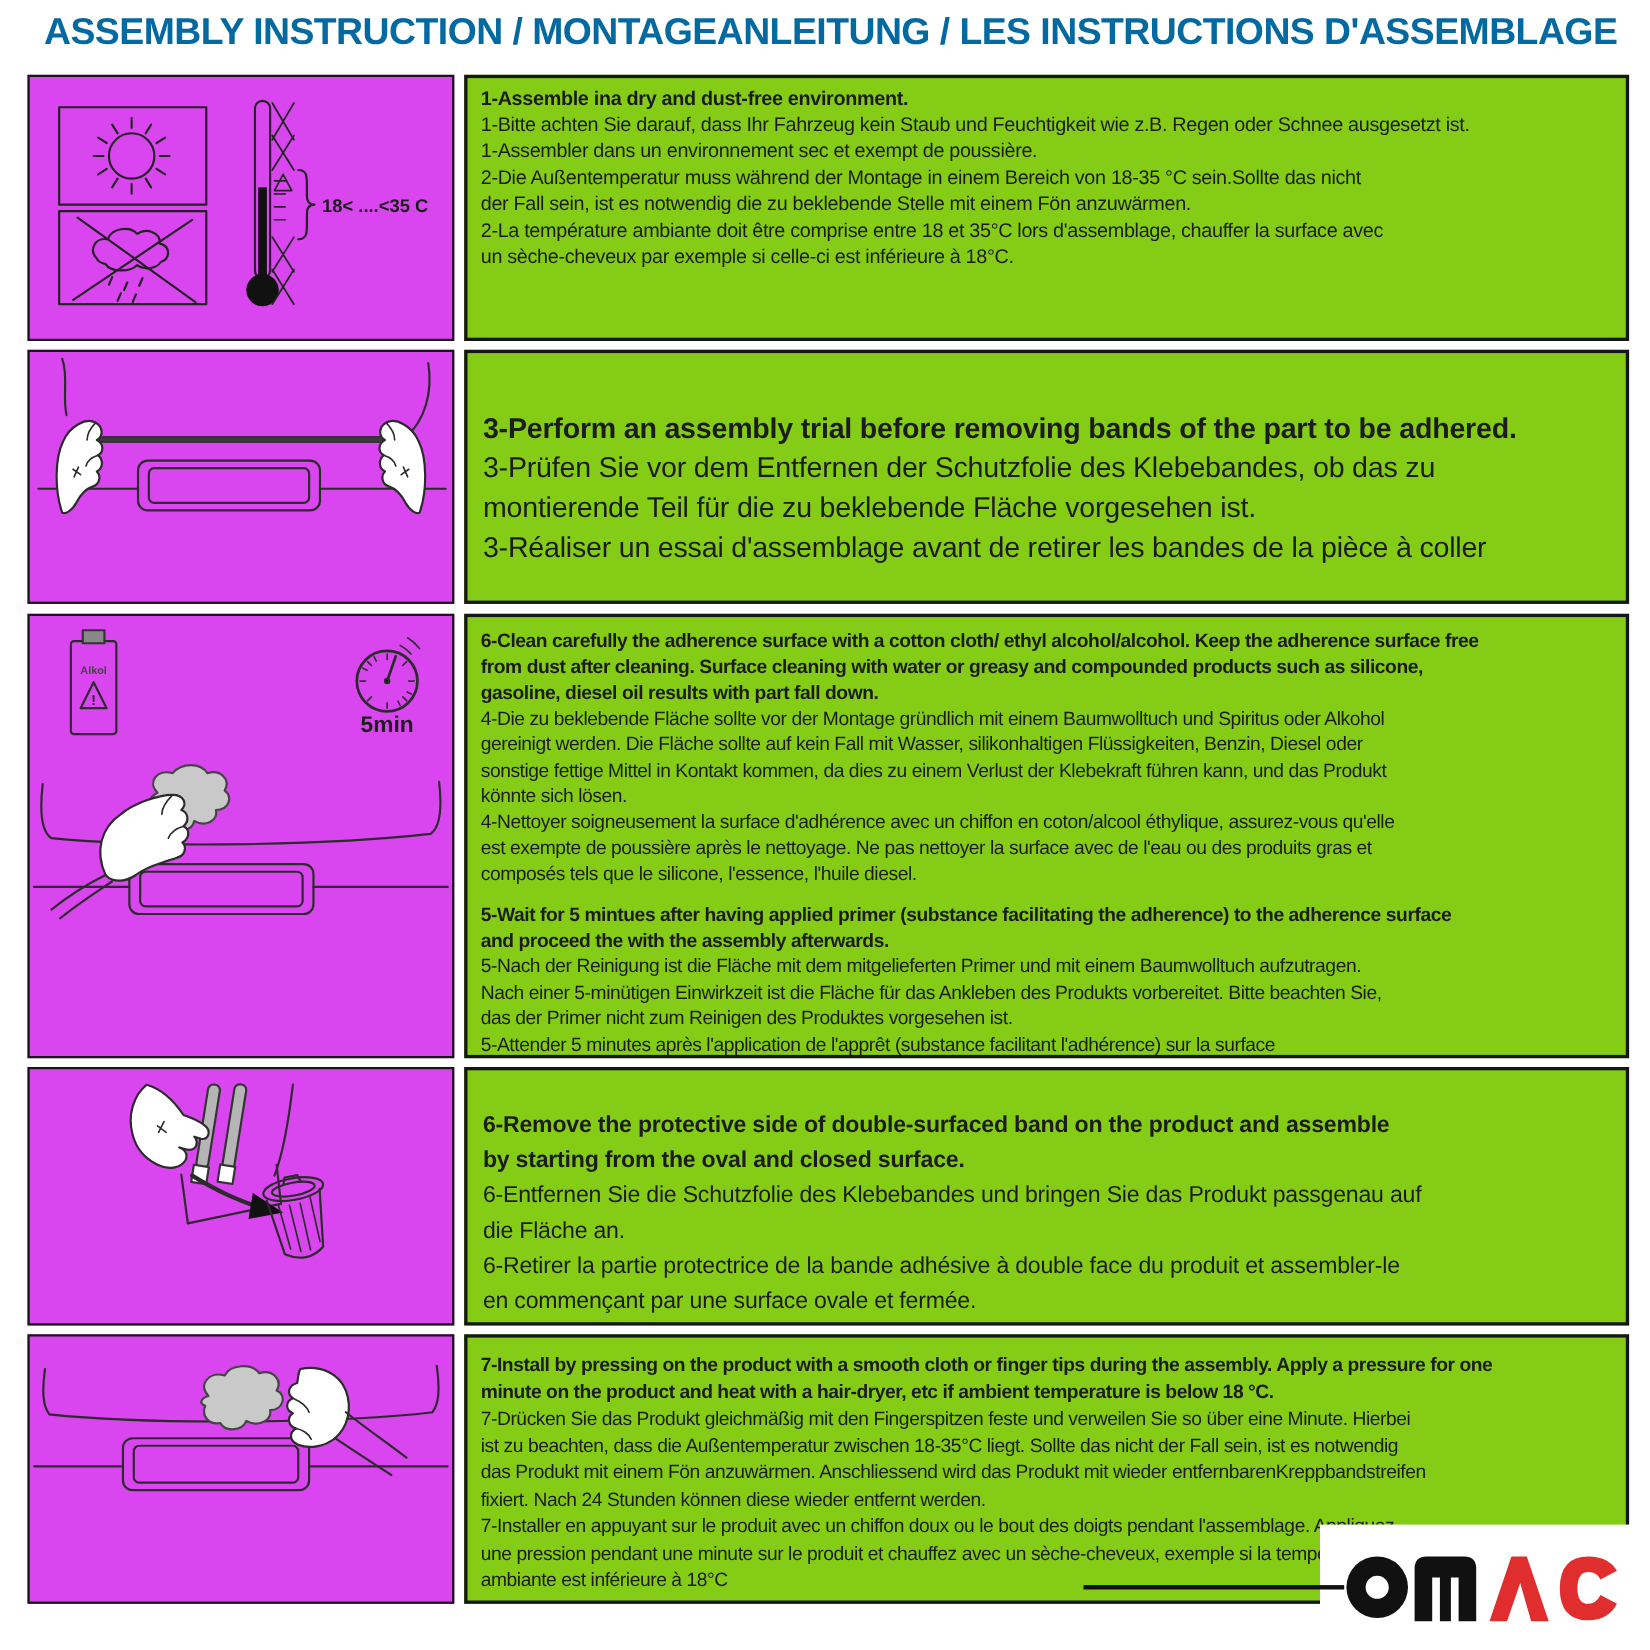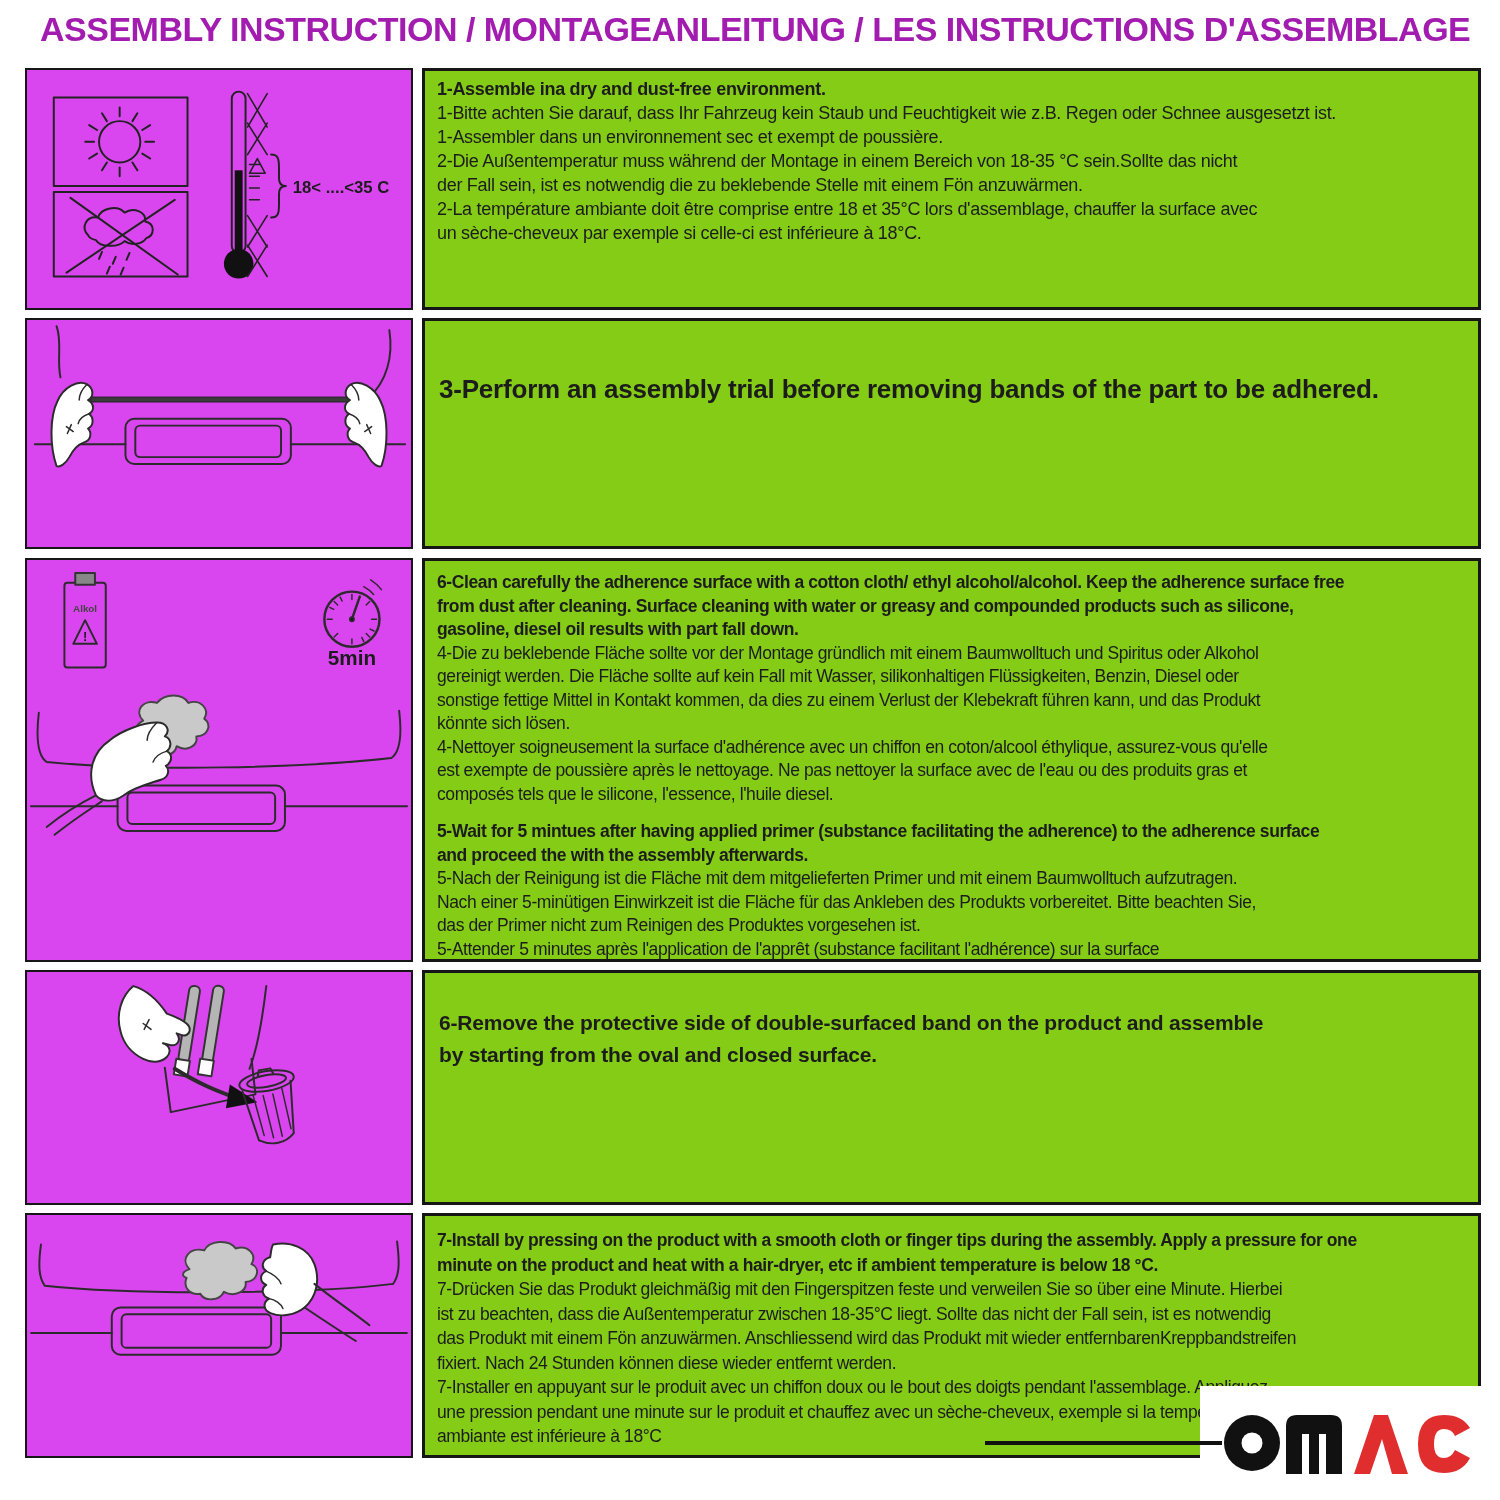--- a/index.html
+++ b/index.html
@@ -1,20 +1,20 @@
 <!DOCTYPE html>
 <html><head>
 <meta charset="utf-8">
 <style>
   html,body{margin:0;padding:0;background:#ffffff;}
   #canvas{position:relative;width:1500px;height:1500px;background:#ffffff;
           font-family:"Liberation Sans",sans-serif;color:#1c1c1c;overflow:hidden;}
   .abs{position:absolute;}
   #page-title{left:40px;top:10px;width:1440px;font-size:34px;font-weight:bold;
-              color:#a21caf;letter-spacing:-0.5px;white-space:nowrap;}
+              color:#0369a1;letter-spacing:-0.5px;white-space:nowrap;}
   .lbox{border:2px solid #161616;background:#d946ef;box-sizing:border-box;}
   .rbox{border:3px solid #161616;background:#84cc16;box-sizing:border-box;overflow:hidden;}
   .pre{white-space:pre-line;margin:0;}
   .b{font-weight:bold;}
   .tbox1{padding:6px 6px 0 12px;font-size:18px;line-height:24px;letter-spacing:-0.3px;}
   .tbox2{padding:50px 10px 0 14px;font-size:26px;line-height:36px;letter-spacing:-0.2px;}
   .tbox3{padding:10px 6px 0 12px;font-size:17.5px;line-height:23.5px;letter-spacing:-0.4px;}
   .tbox4{padding:34px 10px 0 14px;font-size:21px;line-height:32px;letter-spacing:-0.2px;}
   .tbox5{padding:12px 6px 0 12px;font-size:17.5px;line-height:24.5px;letter-spacing:-0.4px;}
   .gap1{margin-top:18px;}
@@ -91,20 +91,23 @@
         <g transform="translate(368,56) scale(-1,1)">
           <use href="#hand2" fill="#fff"></use>
           <path d="M39,9 C34,14 31,19 31,25 M41,39 C35,41 31,44 30,49 M18,52 l7,5 M23,50 l-4,9" stroke-width="1.5"></path>
         </g>
       </g>
     </svg>
   </div>
 
   <div class="abs rbox tbox2" style="left:422px;top:318px;width:1059px;height:231px;">
     <p class="pre b">3-Perform an assembly trial before removing bands of the part to be adhered.</p>
+    <p class="pre">3-Prüfen Sie vor dem Entfernen der Schutzfolie des Klebebandes, ob das zu
+montierende Teil für die zu beklebende Fläche vorgesehen ist.
+3-Réaliser un essai d'assemblage avant de retirer les bandes de la pièce à coller</p>
   </div>
 
   <div class="abs lbox" style="left:25px;top:558px;width:388px;height:404px;text-align:center;">
     <svg width="384" height="400" viewBox="0 0 390 400">
       <g stroke="#2b2b2b" fill="none" stroke-width="2" stroke-linecap="round" stroke-linejoin="round">
         <g>
           <rect x="38" y="20" width="42" height="86" rx="3"></rect>
           <rect x="49" y="10" width="20" height="12" fill="#888" stroke="#333"></rect>
           <text x="59" y="50" font-size="10" font-weight="bold" text-anchor="middle" fill="#444" stroke="none">Alkol</text>
           <g>
@@ -180,20 +183,24 @@
           <path d="M222,114 L230,166 C242,174 256,174 266,165 L272,112"></path>
           <path d="M232,120 L236,162 M242,122 L245,166 M252,122 L254,166 M262,118 L264,160" stroke-width="1.5"></path>
         </g>
       </g>
     </svg>
   </div>
 
   <div class="abs rbox tbox4" style="left:422px;top:970px;width:1059px;height:235px;">
     <p class="pre b">6-Remove the protective side of double-surfaced band on the product and assemble
 by starting from the oval and closed surface.</p>
+    <p class="pre">6-Entfernen Sie die Schutzfolie des Klebebandes und bringen Sie das Produkt passgenau auf
+die Fläche an.
+6-Retirer la partie protectrice de la bande adhésive à double face du produit et assembler-le
+en commençant par une surface ovale et fermée.</p>
   </div>
 
   <div class="abs lbox" style="left:25px;top:1213px;width:388px;height:245px;">
     <svg width="384" height="241" viewBox="0 0 390 245">
       <g stroke="#2b2b2b" fill="none" stroke-width="2" stroke-linecap="round" stroke-linejoin="round">
         <path d="M14,30 C11,52 12,64 18,72 M376,27 C379,50 378,62 372,70 M18,72 C110,82 290,80 372,70"></path>
         <path d="M4,120 L86,120 M258,120 L386,120"></path>
         <g>
           <rect x="86" y="94" width="172" height="48" rx="9"></rect>
           <rect x="96" y="101" width="152" height="34" rx="5"></rect>

